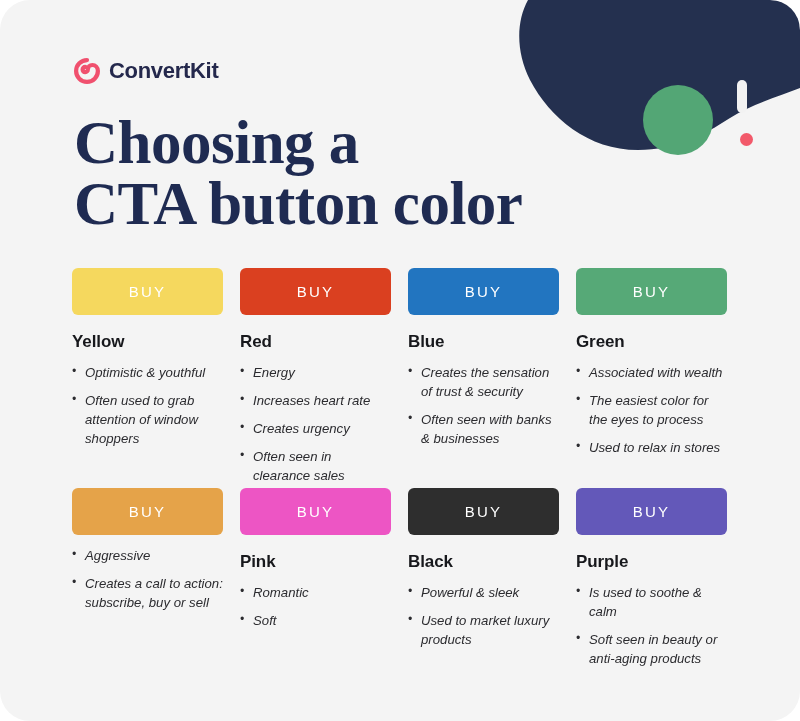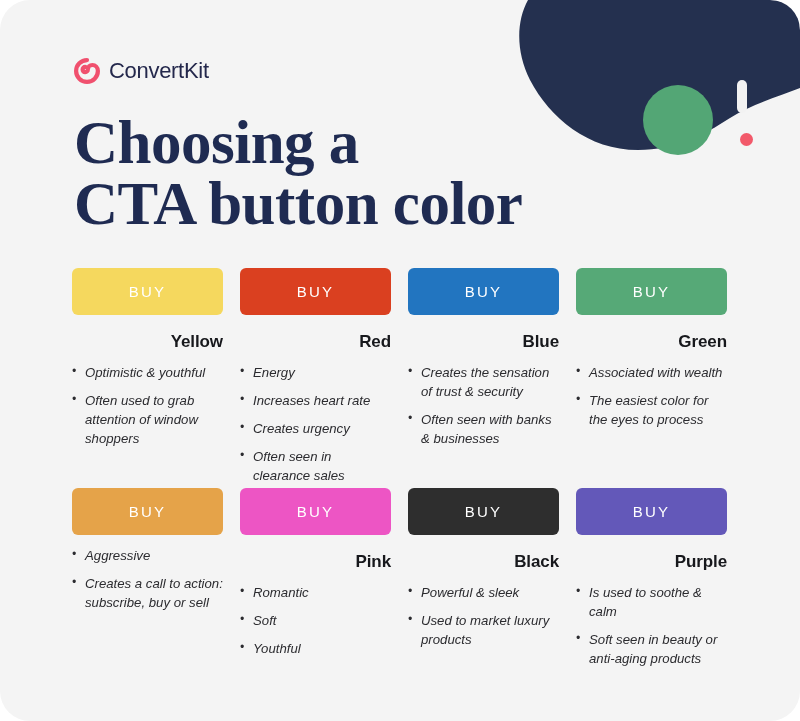--- a/index.html
+++ b/index.html
@@ -80,21 +80,21 @@
     gap: 9px;
     height: 30px;
   }
   .brand-mark {
     width: 26px;
     height: 26px;
     flex: 0 0 26px;
   }
   .brand-name {
     font-size: 22px;
-    font-weight: normal;
+    font-weight: bold;
     color: #24284c;
     letter-spacing: -0.3px;
     line-height: 1;
   }
 
   .page-title {
     margin: 26px 0 0 0;
     font-family: "Liberation Serif", "DejaVu Serif", serif;
     font-weight: bold;
     font-size: 61px;
@@ -138,21 +138,20 @@
     align-items: center;
     justify-content: center;
     padding: 0;
   }
   .color-name {
     margin: 17px 0 0 0;
     font-size: 17px;
     font-weight: bold;
     color: #17181c;
     letter-spacing: -0.1px;
-    text-align: right;
   }
   .traits {
     list-style: none;
     margin: 11px 0 0 0;
     padding: 0;
     font-style: italic;
   }
   .traits li {
     position: relative;
     padding-left: 13px;
@@ -232,20 +231,21 @@
         <li>Often seen with banks &amp; businesses</li>
       </ul>
     </div>
 
     <div class="color-card">
       <button class="buy-btn" style="background:#56a977">BUY</button>
       <div class="color-name">Green</div>
       <ul class="traits">
         <li>Associated with wealth</li>
         <li>The easiest color for the eyes to process</li>
+        <li>Used to relax in stores</li>
       </ul>
     </div>
 
   </div>
 
   <div class="grid row-2">
 
     <div class="color-card">
       <button class="buy-btn" style="background:#e5a349">BUY</button>
       <ul class="traits">
@@ -253,21 +253,20 @@
         <li>Creates a call to action: subscribe, buy or sell</li>
       </ul>
     </div>
 
     <div class="color-card">
       <button class="buy-btn" style="background:#ed55c4">BUY</button>
       <div class="color-name">Pink</div>
       <ul class="traits">
         <li>Romantic</li>
         <li>Soft</li>
-        <li>Youthful</li>
       </ul>
     </div>
 
     <div class="color-card">
       <button class="buy-btn" style="background:#2e2e2e">BUY</button>
       <div class="color-name">Black</div>
       <ul class="traits">
         <li>Powerful &amp; sleek</li>
         <li>Used to market luxury products</li>
       </ul>

